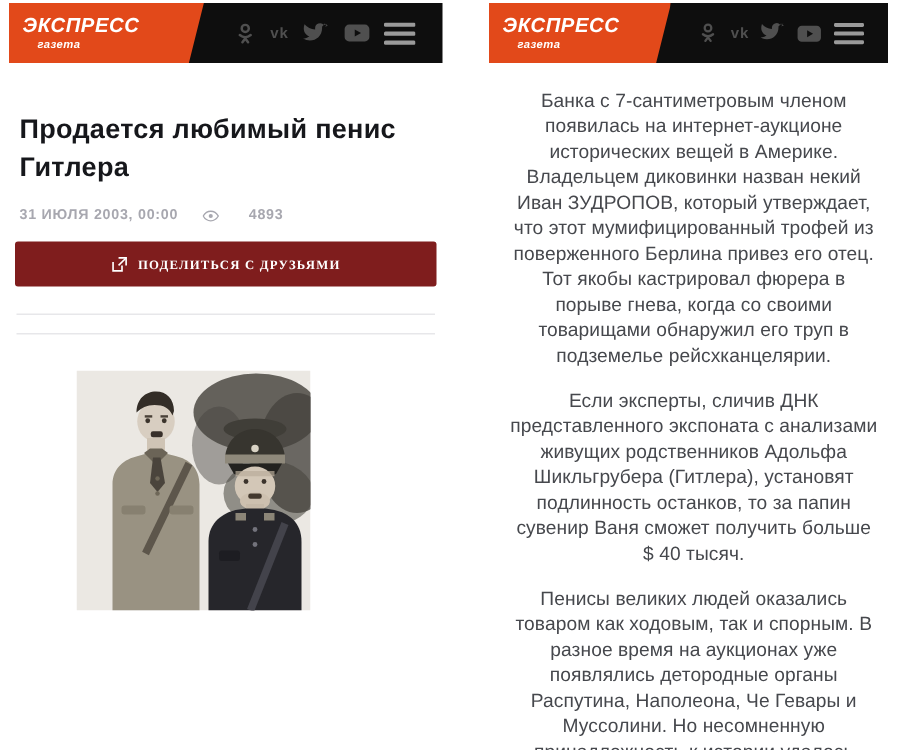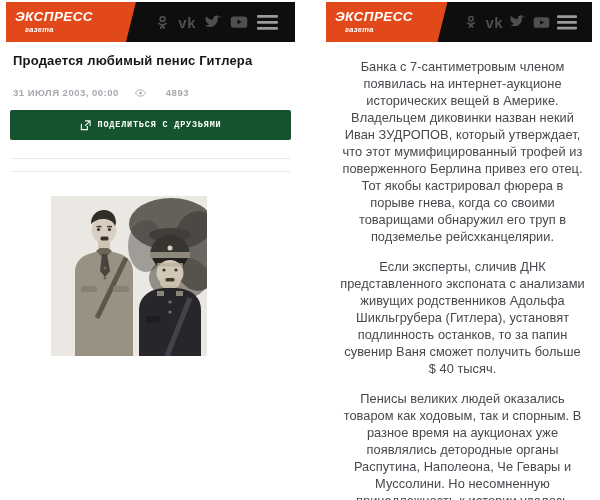--- a/index.html
+++ b/index.html
@@ -14,30 +14,30 @@
   .site-header{height:40px;background:#0e0e0e;display:flex;align-items:stretch;overflow:hidden;}
   .logo{background:#e2491a;width:37%;min-width:96px;
         clip-path:polygon(0 0,100% 0,calc(100% - 10px) 100%,0 100%);
         display:flex;flex-direction:column;justify-content:center;
         padding:0 14px 0 9px;color:#fff;cursor:pointer;}
   .logo-title{font-size:13.5px;font-weight:700;font-style:italic;letter-spacing:.4px;line-height:1;white-space:nowrap;}
   .logo-sub{font-size:7.5px;font-weight:700;font-style:italic;margin-top:1px;letter-spacing:.3px;margin-left:10px;}
   .social{flex:1;display:flex;align-items:center;justify-content:space-evenly;padding:0 8px 0 10px;}
   .icon{display:flex;align-items:center;justify-content:center;cursor:pointer;}
   .icon svg{display:block;}
-  .vk-label{font-weight:700;font-size:15px;color:#4f4f4f;letter-spacing:.5px;cursor:pointer;}
+  .vk-label{font-weight:700;font-size:10px;color:#4f4f4f;letter-spacing:.5px;cursor:pointer;}
 
   
-  .article-title{margin:6px 7px 0;font-size:13px;font-weight:700;color:#16171b;
+  .article-title{margin:32px 7px 0;font-size:18px;font-weight:700;color:#16171b;
                  line-height:25px;letter-spacing:.2px;}
   .meta{margin:14px 7px 0;display:flex;align-items:flex-end;gap:16px;
         font-size:9.5px;letter-spacing:.5px;color:#a7a7af;font-weight:600;}
   .views{display:flex;align-items:center;gap:20px;}
-  .share-btn{margin:12px 4px 0;width:calc(100% - 8px);height:30px;background:#14532d;
-             border:none;border-radius:2px;color:#fff;font-family:Liberation Mono, monospace;
+  .share-btn{margin:12px 4px 0;width:calc(100% - 8px);height:30px;background:#7f1d1d;
+             border:none;border-radius:2px;color:#fff;font-family:Liberation Serif, serif;
              font-size:8.5px;font-weight:700;letter-spacing:.8px;
              display:flex;align-items:center;justify-content:center;gap:7px;cursor:pointer;}
   .divider{height:1px;background:#e7e7ea;margin:18px 5px 0;}
   .divider-2{margin-top:12px;}
   .lead{margin:11px 7px 0;font-size:15px;line-height:20.8px;color:#46484d;letter-spacing:.1px;}
   .photo{margin:24px 0 0 45px;width:156px;height:160px;}
   .photo svg{display:block;}
 
   
   .article-text{margin:16px 6px 0 13px;}

